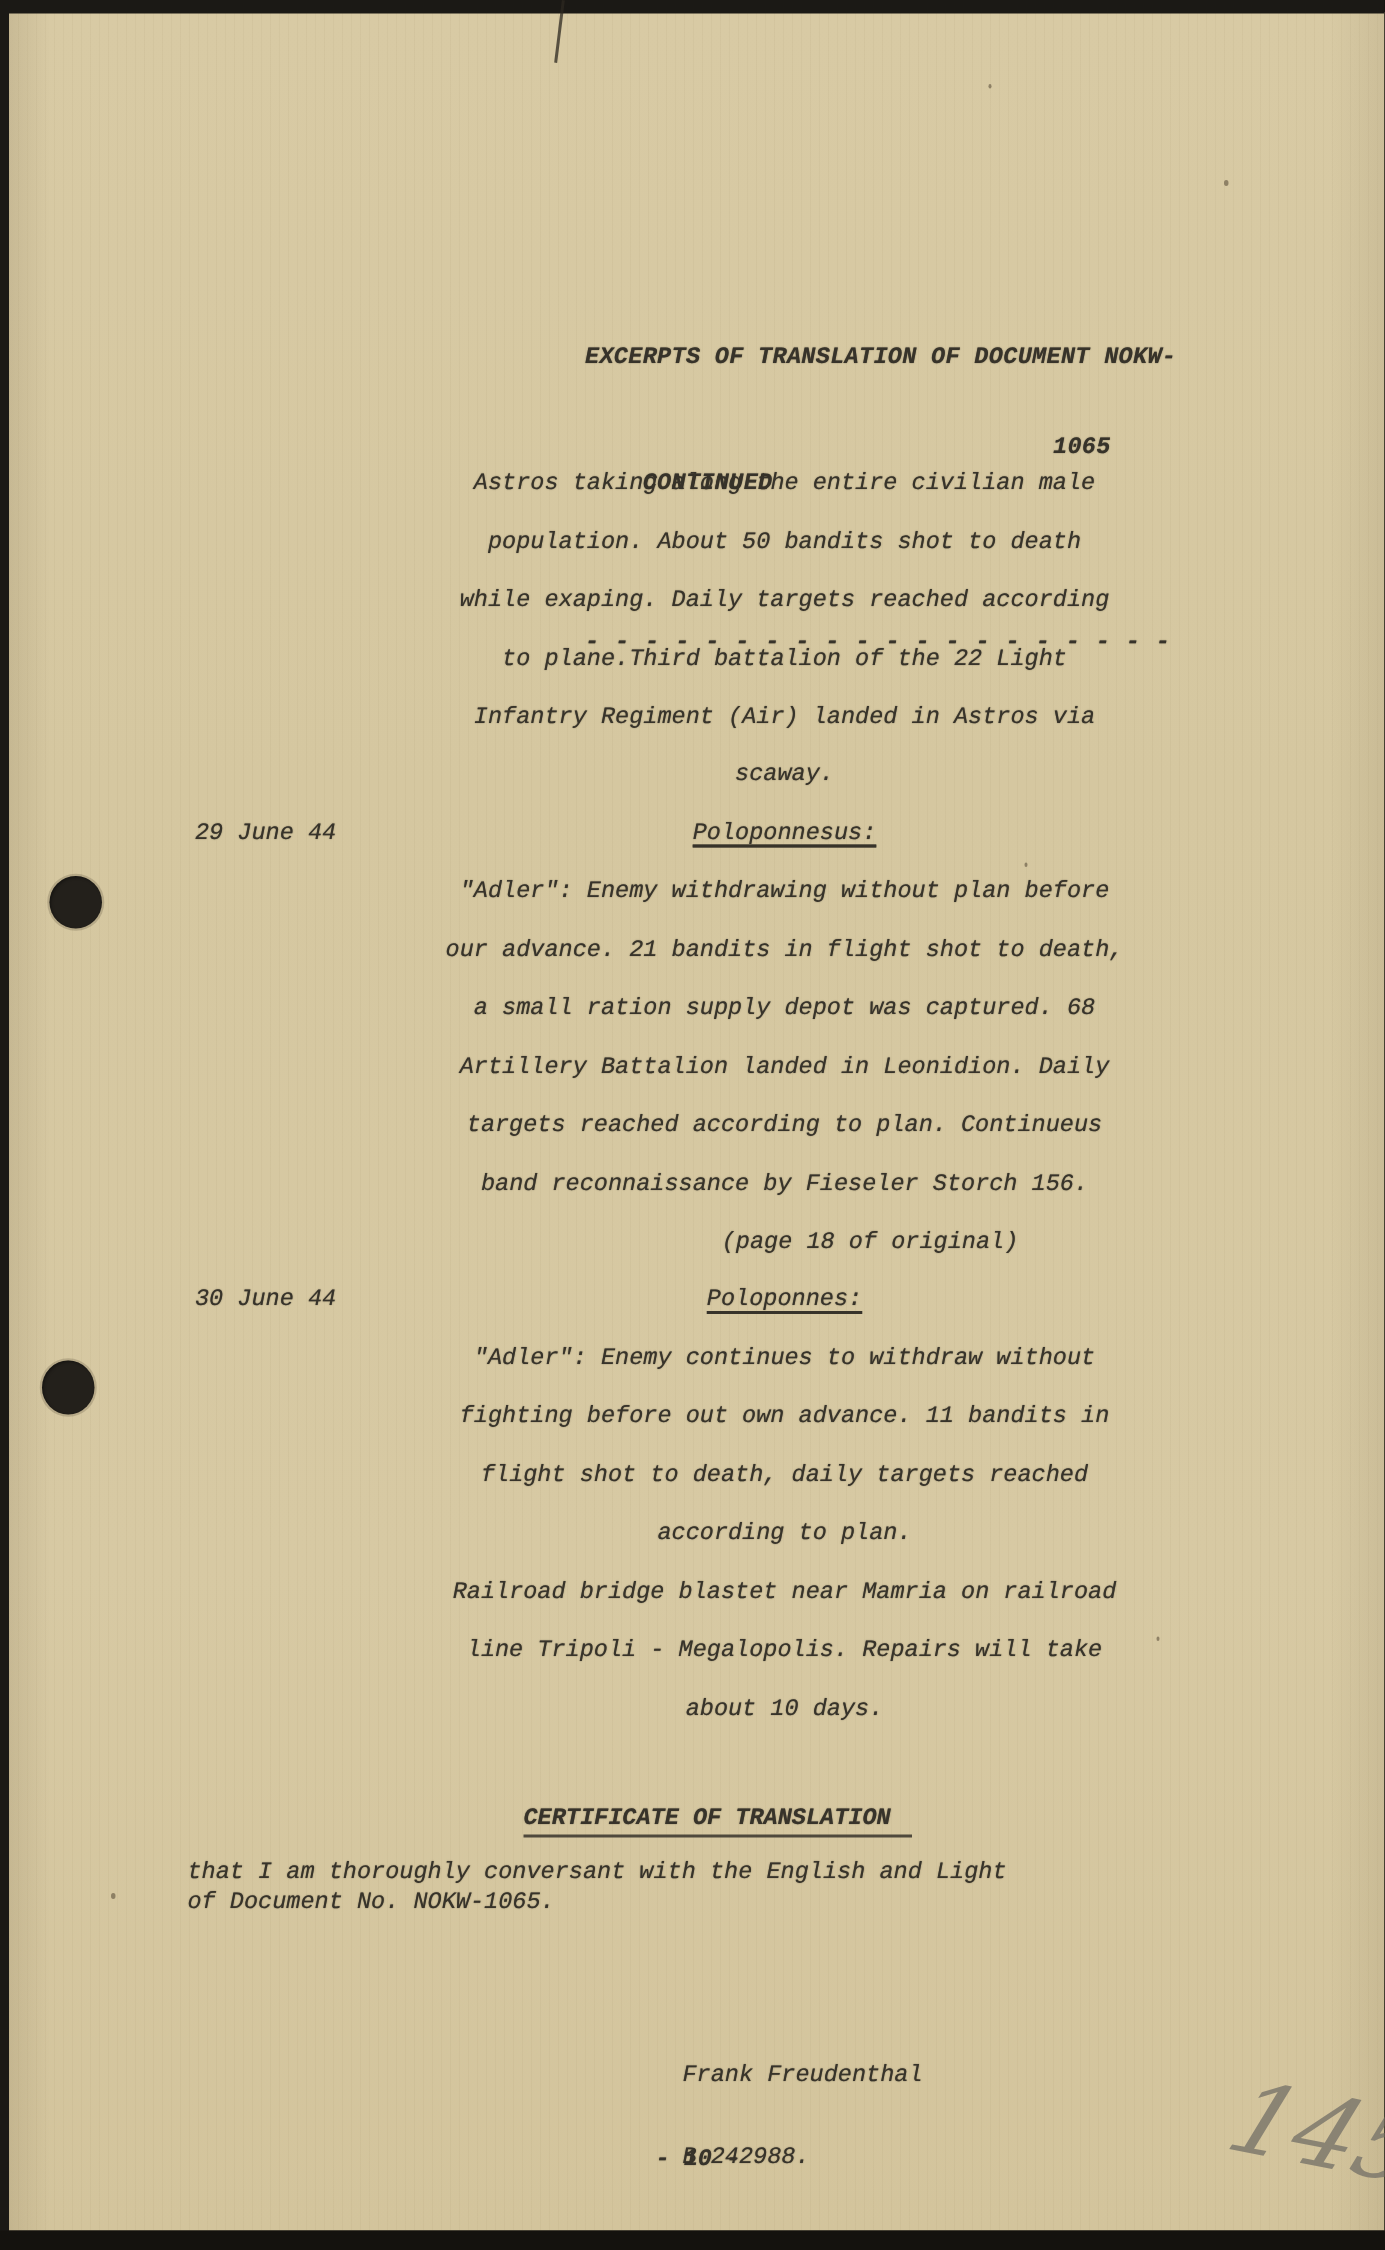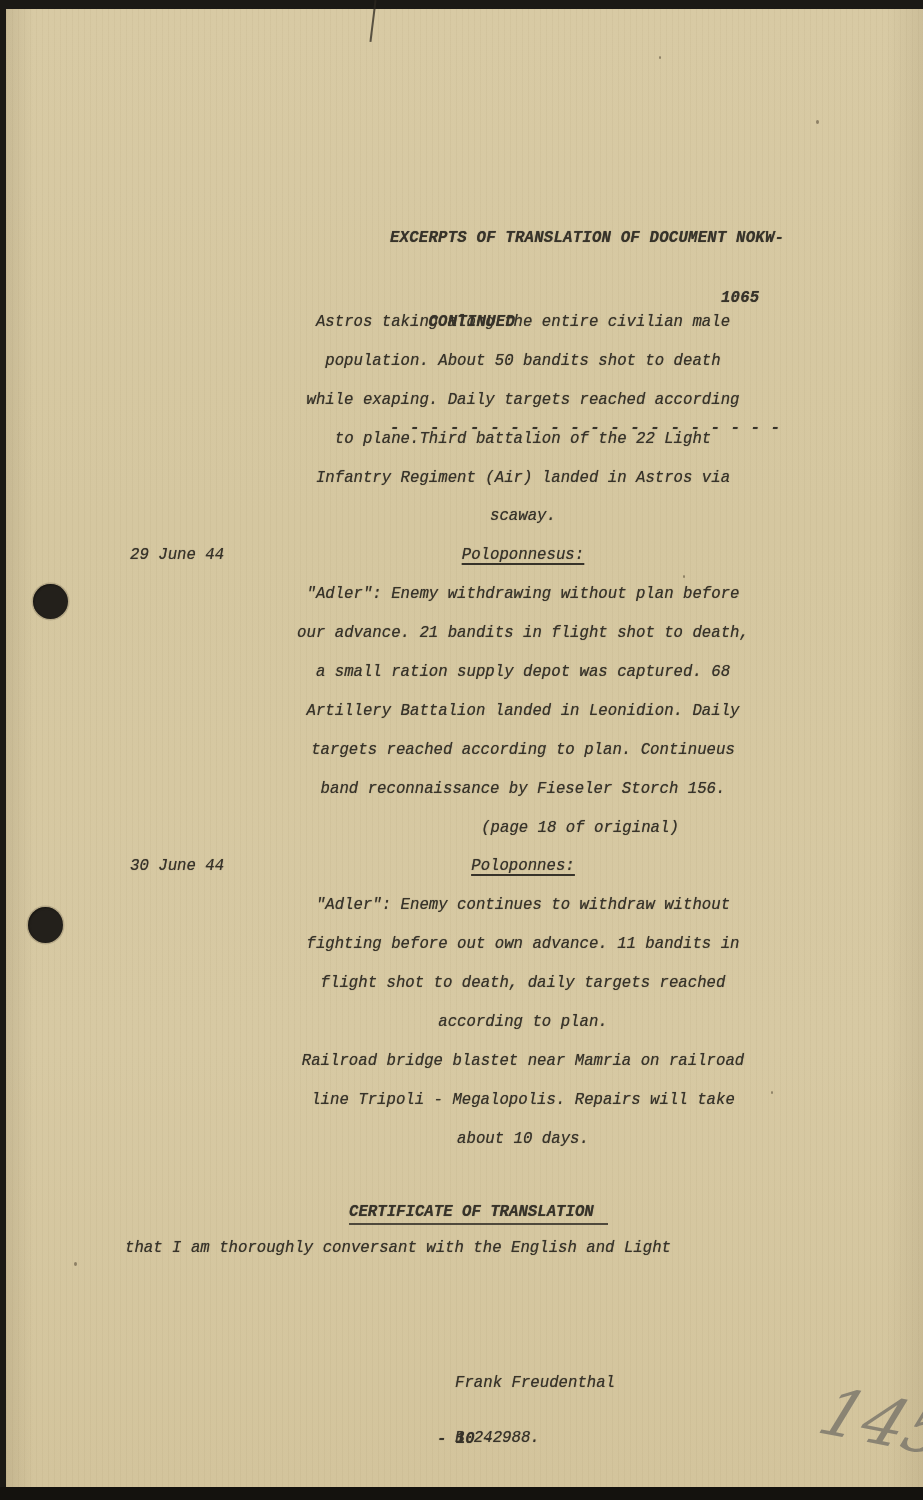--- a/index.html
+++ b/index.html
@@ -26,21 +26,21 @@
     white-space: pre;
     font-size: 15.7px;
     font-style: italic;
   }
   .doc-header {
     position: absolute; left: 390px; top: 190px; width: 420px;
     font-weight: 700;
     letter-spacing: 0.2px;
   }
   .doc-header .h-line { line-height: 24px; position: relative; }
-  .doc-header .h-num { position: absolute; left: 312px; top: 0; margin-left: 19px; }
+  .doc-header .h-num { position: absolute; left: 312px; top: 0; }
   .doc-header .h-dashes { line-height: 20px; letter-spacing: 0.6px; font-weight: 700; }
   .doc-body {
     position: absolute; left: 243px; top: 303px; width: 560px;
   }
   .row {
     position: relative;
     height: 38.9px; line-height: 38.9px; text-align: center;
   }
   .row .date {
     position: absolute; left: -113px; top: 0;
@@ -131,21 +131,21 @@
     <span>CONTINUED</span>
     <span class="h-num">1065</span>
   </div>
   <div class="h-dashes">- - - - - - - - - - - - - - - - - - - -</div>
 </header>
 
 <main class="doc-body ink" id="entries"><div class="row">Astros taking along the entire civilian male</div><div class="row">population. About 50 bandits shot to death</div><div class="row">while exaping. Daily targets reached according</div><div class="row">to plane.Third battalion of the 22 Light</div><div class="row">Infantry Regiment (Air) landed in Astros via</div><div class="row">scaway.</div><div class="row"><span class="date">29 June 44</span><span class="heading">Poloponnesus:</span></div><div class="row">"Adler": Enemy withdrawing without plan before</div><div class="row">our advance. 21 bandits in flight shot to death,</div><div class="row">a small ration supply depot was captured. 68</div><div class="row">Artillery Battalion landed in Leonidion. Daily</div><div class="row">targets reached according to plan. Continueus</div><div class="row">band reconnaissance by Fieseler Storch 156.</div><div class="row note">(page 18 of original)</div><div class="row"><span class="date">30 June 44</span><span class="heading">Poloponnes:</span></div><div class="row">"Adler": Enemy continues to withdraw without</div><div class="row">fighting before out own advance. 11 bandits in</div><div class="row">flight shot to death, daily targets reached</div><div class="row">according to plan.</div><div class="row">Railroad bridge blastet near Mamria on railroad</div><div class="row">line Tripoli - Megalopolis. Repairs will take</div><div class="row">about 10 days.</div></main>
 
 <div class="certificate-title ink">CERTIFICATE OF TRANSLATION</div>
 
-<div class="certificate-body ink" id="cert-body"><div class="cline">that I am thoroughly conversant with the English and Light</div></div>
+<div class="certificate-body ink" id="cert-body"><div class="cline">that I am thoroughly conversant with the English and Light</div><div class="cline">of Document No. NOKW-1065.</div></div>
 
 <div class="signature-block ink">
   <div>Frank Freudenthal</div>
   <div>B 242988.</div>
 </div>
 
 <div class="page-number ink">- 10 -</div>
 
 <div class="pencil-number">145</div>
 

